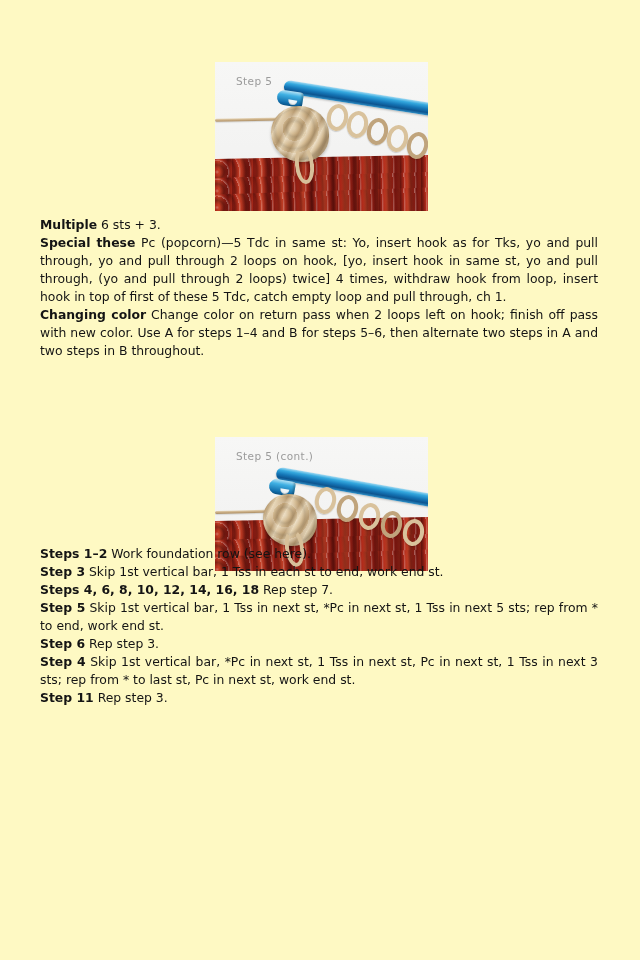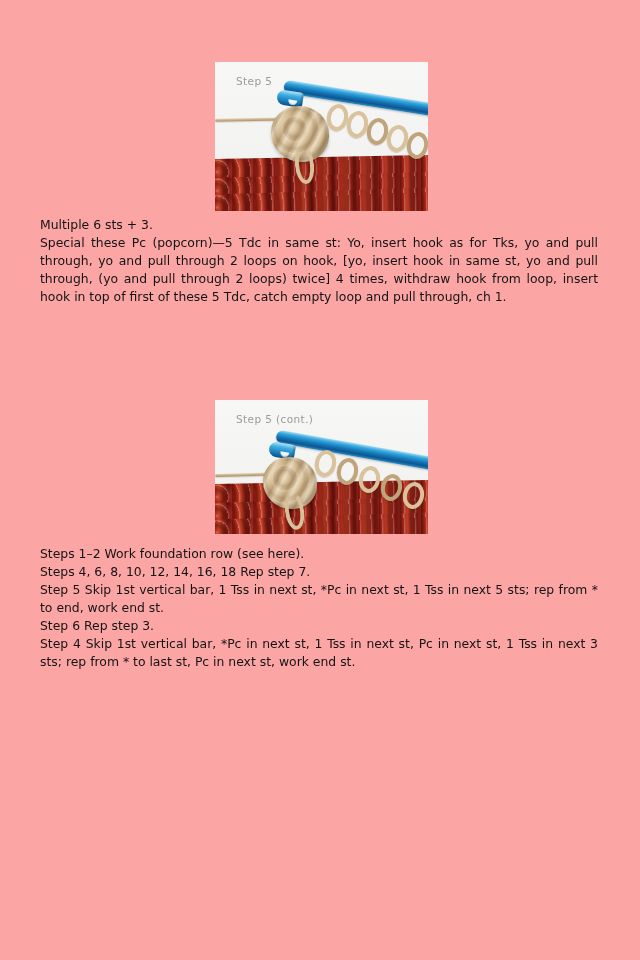--- a/index.html
+++ b/index.html
@@ -12,33 +12,33 @@
     height: 960px;
     position: relative;
     font-family: "DejaVu Sans", "Liberation Sans", sans-serif;
     color: #111111;
     overflow: hidden;
   }
 
   .page {
     position: absolute;
     inset: 0;
-    background: #fca5a5;
+    background: #fef9c3;
   }
 
   
   .figure {
     position: absolute;
     left: 215px;
     width: 213px;
     background: #f4f4f3;
     overflow: hidden;
   }
   .figure.fig-1 { top: 62px;  height: 149px; }
-  .figure.fig-2 { top: 400px; height: 134px; }
+  .figure.fig-2 { top: 437px; height: 134px; }
 
   .fig-caption {
     position: absolute;
     left: 21px;
     top: 13px;
     font-size: 10.5px;
     letter-spacing: 0.4px;
     color: #9b9b9b;
     z-index: 6;
     white-space: nowrap;
@@ -185,21 +185,21 @@
     text-align: justify;
     color: #141414;
   }
   .copy.block-top    { top: 216px; }
   .copy.block-bottom { top: 545px; }
 
   .copy p {
     margin: 0;
   }
   .lead {
-    font-weight: normal;
+    font-weight: bold;
     margin-top: 16px;
   }
   .para-solo {
     text-align: left;
   }
 </style>
 </head>
 <body>
 
 <div class="page">
@@ -225,20 +225,21 @@
     </div>
     <div class="fig-caption">Step 5</div>
   </div>
 
   <div class="copy block-top">
 
     <p class="para-solo"><span class="lead">Multiple</span><span> 6 sts + 3.</span></p>
 
     <p><span class="lead">Special these</span><span> Pc (popcorn)—5 Tdc in same st: Yo, insert hook as for Tks, yo and pull through, yo and pull through 2 loops on hook, [yo, insert hook in same st, yo and pull through, (yo and pull through 2 loops) twice] 4 times, withdraw hook from loop, insert hook in top of first of these 5 Tdc, catch empty loop and pull through, ch 1.</span></p>
 
+    <p><span class="lead">Changing color</span><span> Change color on return pass when 2 loops left on hook; finish off pass with new color. Use A for steps 1–4 and B for steps 5–6, then alternate two steps in A and two steps in B throughout.</span></p>
   </div>
 
   <div class="figure fig-2">
     <div class="photo">
       <div class="fabric">
         <div class="fabric-band fabric-b1"></div>
         <div class="fabric-band fabric-b2"></div>
         <div class="fabric-band fabric-b3"></div>
       </div>
       <div class="yarn-strand"></div>
@@ -253,24 +254,26 @@
       <div class="popcorn"></div>
       <div class="popcorn-tail"></div>
     </div>
     <div class="fig-caption">Step 5 (cont.)</div>
   </div>
 
   <div class="copy block-bottom">
 
     <p class="para-solo"><span class="lead">Steps 1–2</span><span> Work foundation row (see here).</span></p>
 
+    <p class="para-solo"><span class="lead">Step 3</span><span> Skip 1st vertical bar, 1 Tss in each st to end, work end st.</span></p>
 
     <p class="para-solo"><span class="lead">Steps 4, 6, 8, 10, 12, 14, 16, 18</span><span> Rep step 7.</span></p>
 
     <p><span class="lead">Step 5</span><span> Skip 1st vertical bar, 1 Tss in next st, *Pc in next st, 1 Tss in next 5 sts; rep from * to end, work end st.</span></p>
 
     <p class="para-solo"><span class="lead">Step 6</span><span> Rep step 3.</span></p>
 
     <p><span class="lead">Step 4</span><span> Skip 1st vertical bar, *Pc in next st, 1 Tss in next st, Pc in next st, 1 Tss in next 3 sts; rep from * to last st, Pc in next st, work end st.</span></p>
 
+    <p class="para-solo"><span class="lead">Step 11</span><span> Rep step 3.</span></p>
   </div>
 
 </div>
 
 </body></html>

